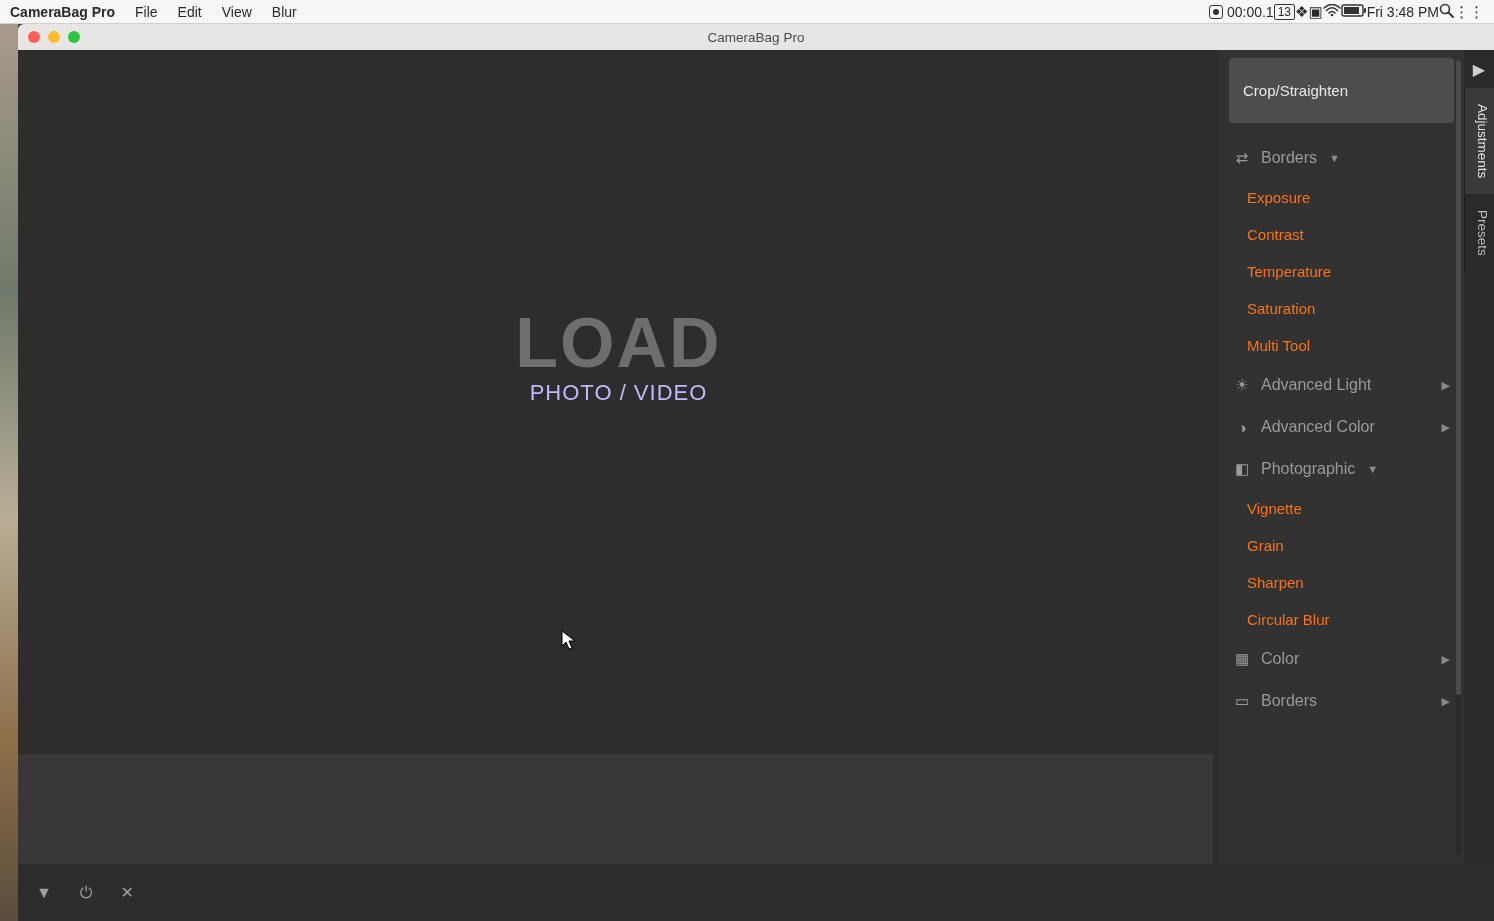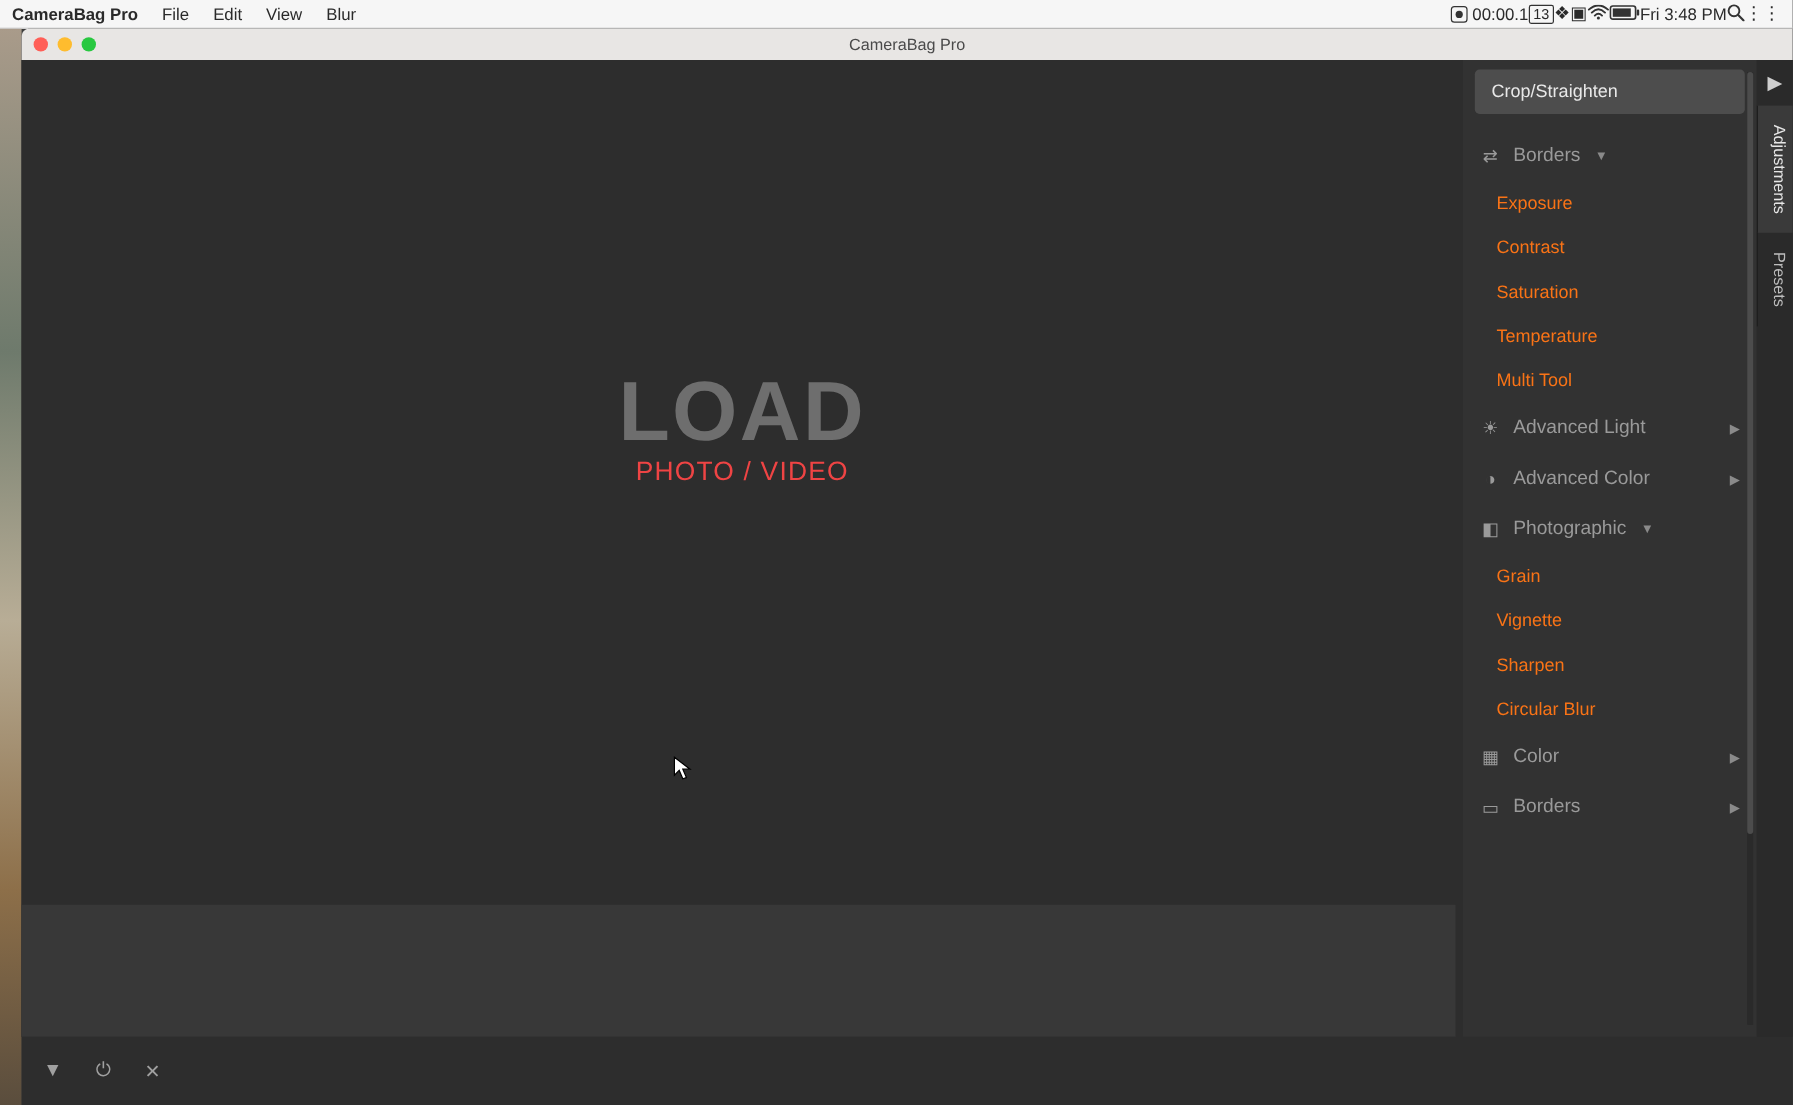--- a/index.html
+++ b/index.html
@@ -45,42 +45,42 @@
   .app-body { flex:1; display:flex; min-height:0; }
 
   
   .canvas-col { flex:1; display:flex; flex-direction:column; background:#2d2d2d; min-width:0;}
   .canvas {
     flex:1; display:flex; align-items:center; justify-content:center;
     position:relative;
   }
   .load-block { text-align:center; color:#6e6e6e; margin-top:-90px; }
   .load-big { font-size:70px; font-weight:800; letter-spacing:2px; line-height:1; }
-  .load-sub { font-size:22px; font-weight:500; letter-spacing:1px; margin-top:2px; color:#ef4444;}
+  .load-sub { font-size:22px; font-weight:500; letter-spacing:1px; margin-top:2px; color:#c4b5fd;}
 
   .bottom-bar {
     height:110px; background:#383838; margin:0 6px 0 0;
   }
 
   .footer {
     position:absolute; left:18px; right:0; bottom:0; height:57px;
     background:#2d2d2d; display:flex; align-items:center; padding-left:18px; gap:28px;
     color:#a0a0a0; font-size:16px;
   }
   .footer .ficon { cursor:pointer; }
 
   
   .right-col { width:245px; display:flex; background:#323232;}
   .adjust-panel { flex:1; overflow-y:auto; padding:8px 0 8px 0; position:relative;}
   .adjust-panel::-webkit-scrollbar{width:6px;}
   .adjust-panel::-webkit-scrollbar-thumb{background:#555;border-radius:3px;}
 
   .crop-btn {
     margin:0 10px 14px 10px; background:#4d4d4d; color:#e8e8e8;
-    padding:10px 14px; font-size:15px; border-radius:4px; cursor:pointer;
+    padding:24px 14px; font-size:15px; border-radius:4px; cursor:pointer;
   }
 
   .section-head {
     display:flex; align-items:center; gap:10px; padding:12px 14px;
     color:#9a9a9a; font-size:16px; cursor:pointer;
   }
   .section-head .sicon{ width:18px; text-align:center; font-size:15px;}
   .section-head .arrow{ margin-left:2px; font-size:11px; color:#8a8a8a;}
   .section-head .arrow.right{ margin-left:auto; }
   .sub-item {
@@ -177,40 +177,40 @@
       <div class="adjust-panel" id="adjust-panel">
         <div class="crop-btn">Crop/Straighten</div>
 
         <div class="section-head">
             <span class="sicon">⇄</span>
             <span>Borders</span>
             <span class="arrow">▼</span>
           </div>
           <div class="sub-item">Exposure</div>
           <div class="sub-item">Contrast</div>
+          <div class="sub-item">Temperature</div>
           <div class="sub-item">Saturation</div>
-          <div class="sub-item">Temperature</div>
           <div class="sub-item">Multi Tool</div>
           <div class="section-head">
             <span class="sicon">☀</span>
             <span>Advanced Light</span>
             <span class="arrow right">▶</span>
           </div>
           <div class="section-head">
             <span class="sicon">◑</span>
             <span>Advanced Color</span>
             <span class="arrow right">▶</span>
           </div>
           <div class="section-head">
             <span class="sicon">◧</span>
             <span>Photographic</span>
             <span class="arrow">▼</span>
           </div>
+          <div class="sub-item">Vignette</div>
           <div class="sub-item">Grain</div>
-          <div class="sub-item">Vignette</div>
           <div class="sub-item">Sharpen</div>
           <div class="sub-item">Circular Blur</div>
           <div class="section-head">
             <span class="sicon">▦</span>
             <span>Color</span>
             <span class="arrow right">▶</span>
           </div>
           <div class="section-head">
             <span class="sicon">▭</span>
             <span>Borders</span>

